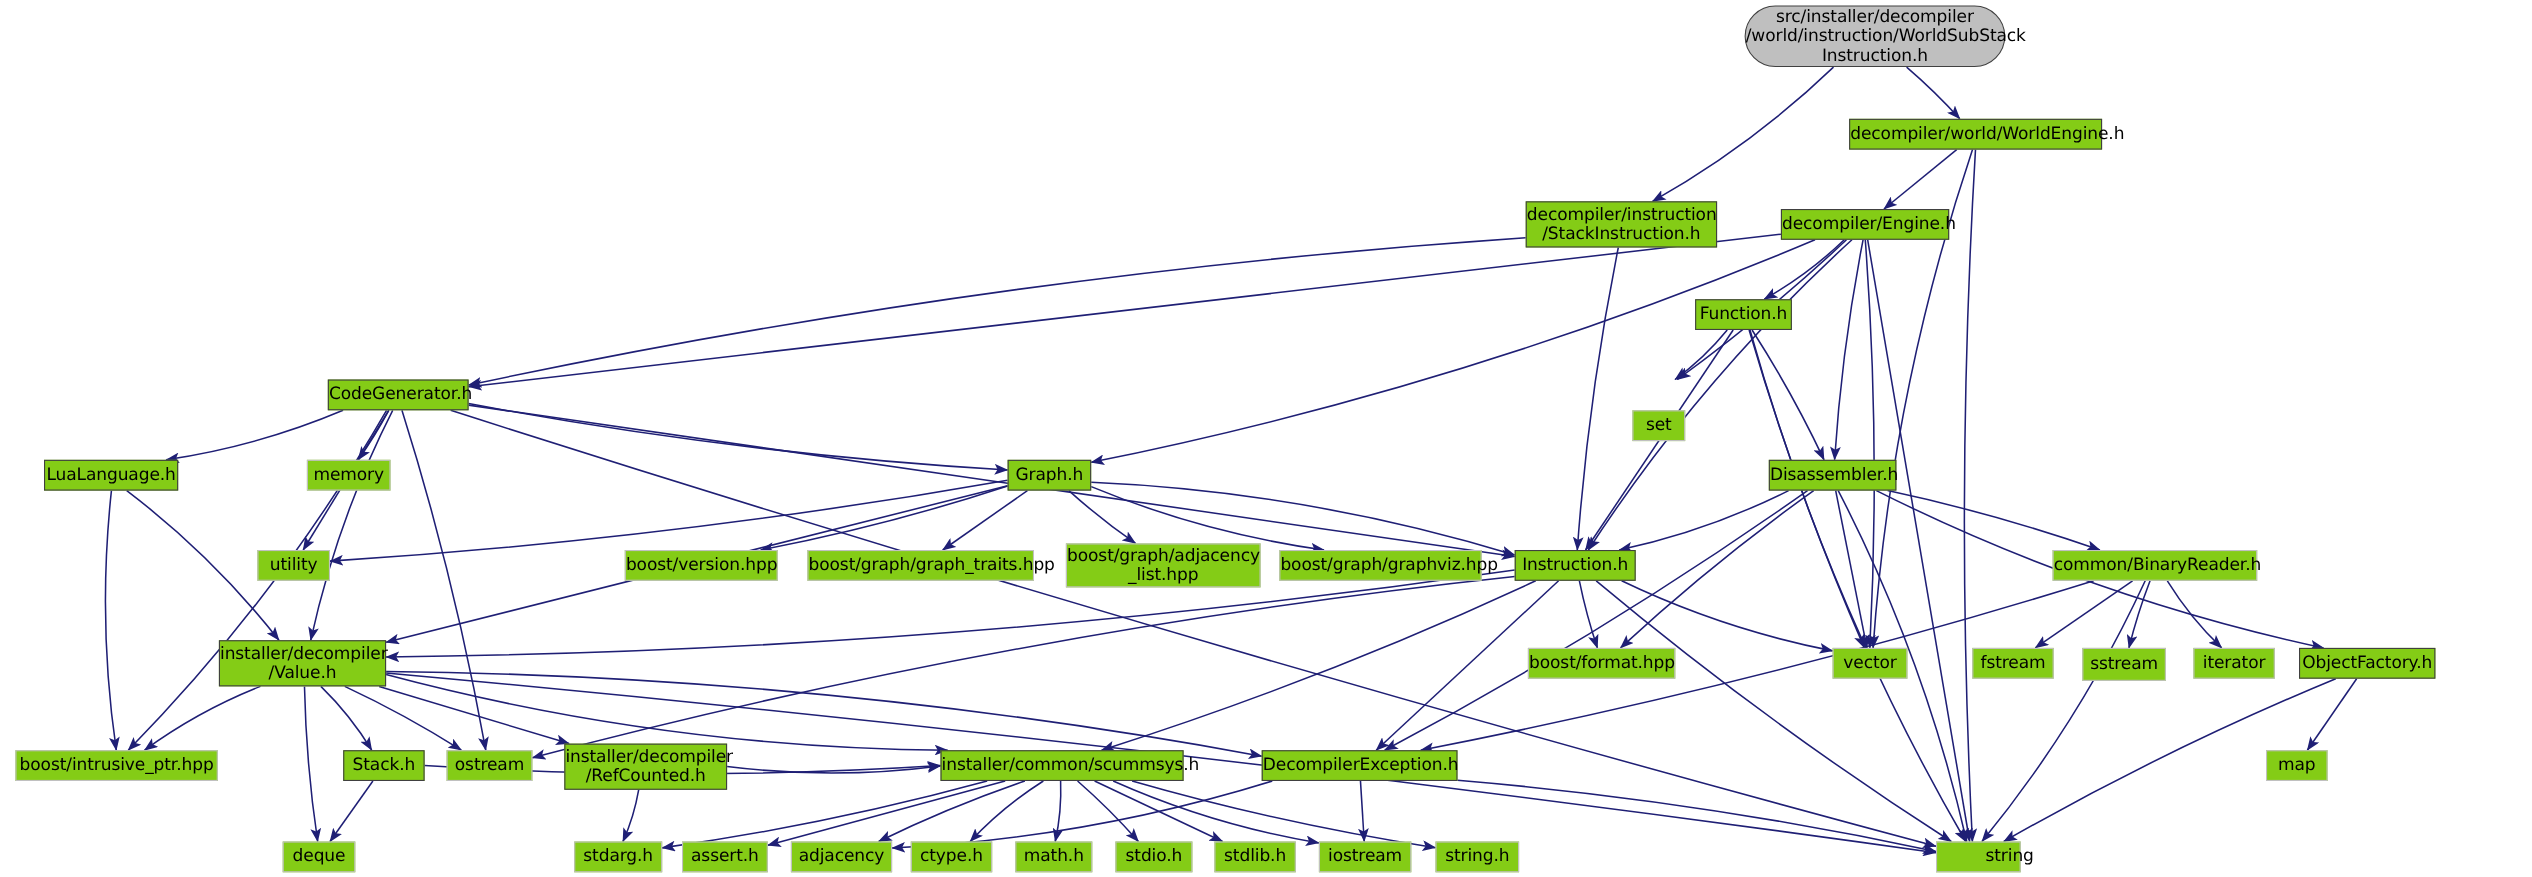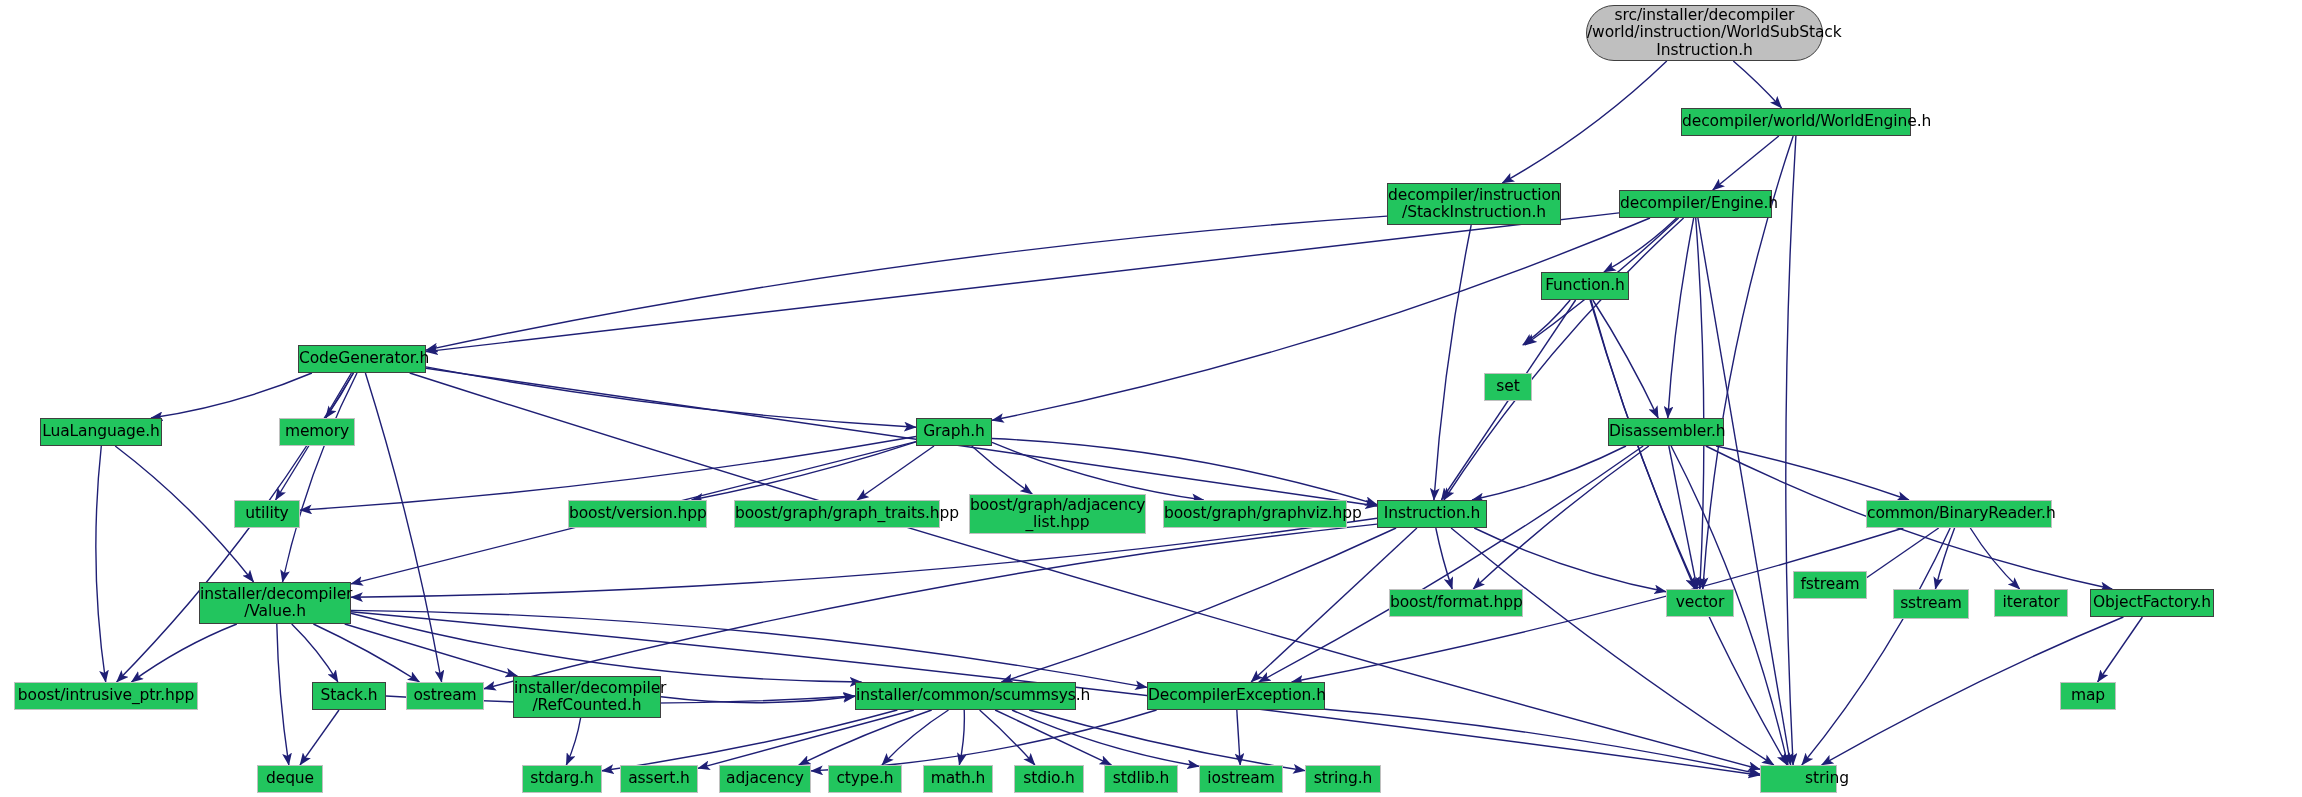--- a/index.html
+++ b/index.html
@@ -25,21 +25,21 @@
   }
   .node {
     position: absolute;
     box-sizing: border-box;
     display: flex;
     align-items: center;
     justify-content: center;
     text-align: center;
     line-height: 1.12;
     color: #000000;
-    background: #22c55e;
+    background: #84cc16;
     border: 1px solid #c0c0c0;
     font-size: 15.5px;
     white-space: pre;
     letter-spacing: -0.1px;
   }
   .node.local {
     border: 1px solid #404040;
   }
   .node.root {
     border: 1px solid #404040;
@@ -163,21 +163,21 @@
       <div class="node extern" style="left: 734px; top: 500px; width: 206px; height: 28px;"><span>boost/graph/graph_traits.hpp</span></div>
       <div class="node extern" style="left: 969px; top: 494px; width: 177px; height: 40px;"><span>boost/graph/adjacency
 _list.hpp</span></div>
       <div class="node extern" style="left: 1163px; top: 500px; width: 184px; height: 28px;"><span>boost/graph/graphviz.hpp</span></div>
       <div class="node local" style="left: 1377px; top: 500px; width: 110px; height: 28px;"><span>Instruction.h</span></div>
       <div class="node extern" style="left: 1866px; top: 500px; width: 186px; height: 28px;"><span>common/BinaryReader.h</span></div>
       <div class="node local" style="left: 199px; top: 582px; width: 152px; height: 42px;"><span>installer/decompiler
 /Value.h</span></div>
       <div class="node extern" style="left: 1389px; top: 589px; width: 134px; height: 28px;"><span>boost/format.hpp</span></div>
       <div class="node extern" style="left: 1666px; top: 589px; width: 68px; height: 28px;"><span>vector</span></div>
-      <div class="node extern" style="left: 1793px; top: 571px; width: 74px; height: 28px;"><span>fstream</span></div>
+      <div class="node extern" style="left: 1793px; top: 589px; width: 74px; height: 28px;"><span>fstream</span></div>
       <div class="node extern" style="left: 1893px; top: 589px; width: 76px; height: 30px;"><span>sstream</span></div>
       <div class="node extern" style="left: 1994px; top: 589px; width: 74px; height: 28px;"><span>iterator</span></div>
       <div class="node local" style="left: 2090px; top: 589px; width: 124px; height: 28px;"><span>ObjectFactory.h</span></div>
       <div class="node extern" style="left: 14px; top: 682px; width: 184px; height: 28px;"><span>boost/intrusive_ptr.hpp</span></div>
       <div class="node local" style="left: 312px; top: 682px; width: 74px; height: 28px;"><span>Stack.h</span></div>
       <div class="node extern" style="left: 406px; top: 682px; width: 78px; height: 28px;"><span>ostream</span></div>
       <div class="node local" style="left: 513px; top: 676px; width: 148px; height: 42px;"><span>installer/decompiler
 /RefCounted.h</span></div>
       <div class="node local" style="left: 855px; top: 682px; width: 221px; height: 28px;"><span>installer/common/scummsys.h</span></div>
       <div class="node local" style="left: 1147px; top: 682px; width: 178px; height: 28px;"><span>DecompilerException.h</span></div>

